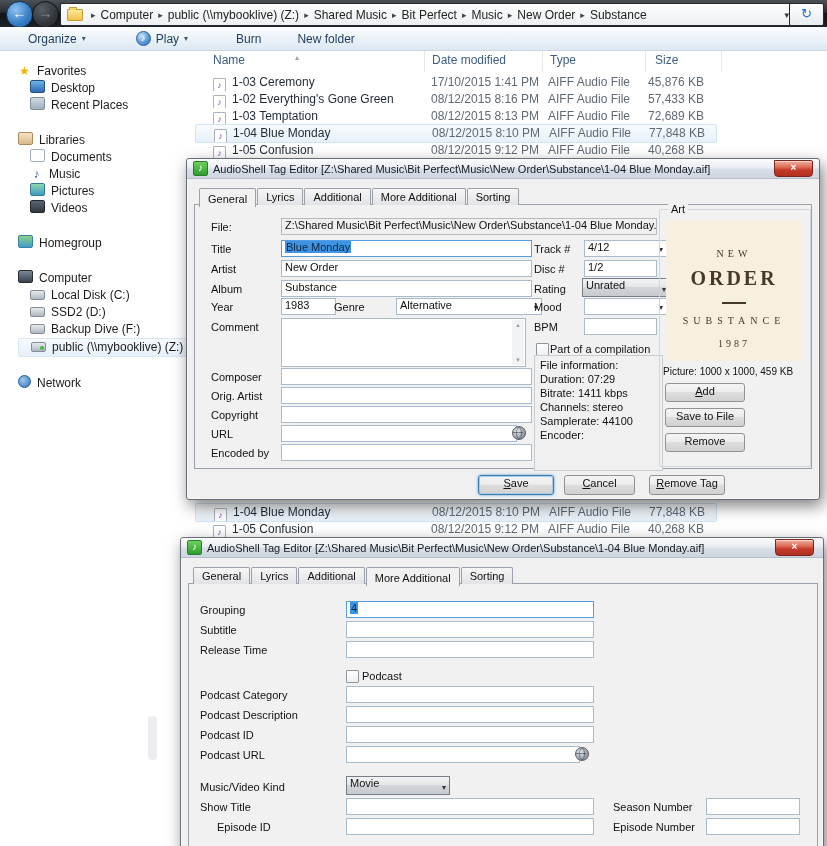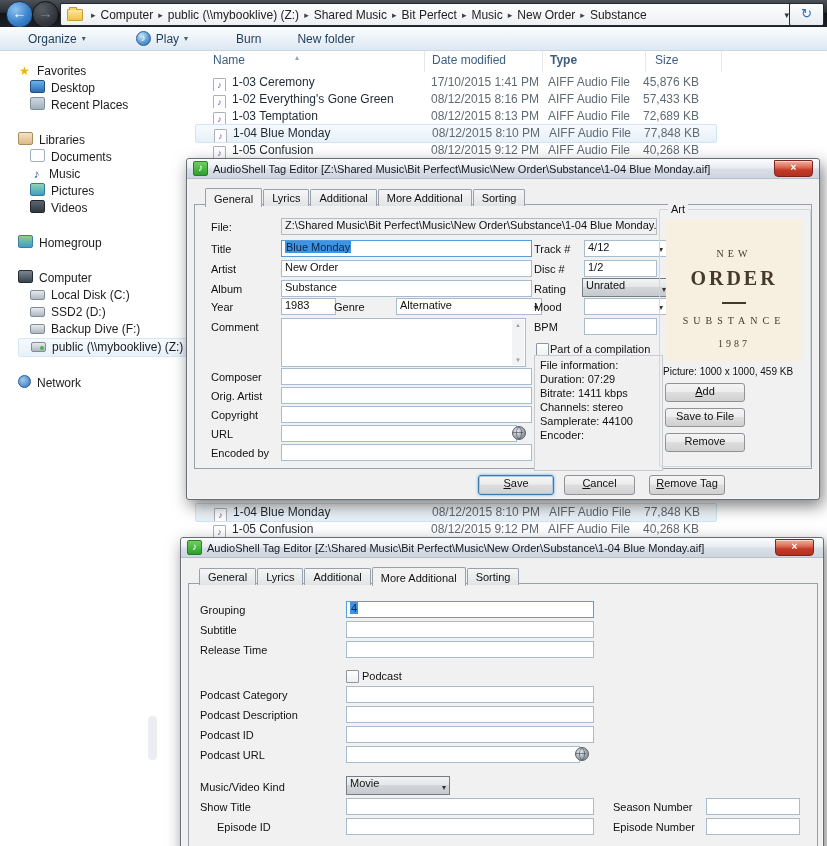--- a/index.html
+++ b/index.html
@@ -53,47 +53,47 @@
   .ico-netdrive::after{content:"";position:absolute;right:1px;bottom:1px;width:4px;height:4px;border-radius:50%;background:#4fb04a;}
   .ico-network{background:radial-gradient(circle at 35% 35%,#9ecbf0,#2f72b8);border:1px solid #245a92;border-radius:50%;width:11px;}
   .sb-thumb{position:absolute;left:148px;top:716px;width:9px;height:44px;background:#ecedf0;border-radius:4px;}
   
   .filelist{position:absolute;left:195px;top:50px;width:632px;height:112px;background:#fff;}
   .filelist2{position:absolute;left:195px;top:504px;width:632px;height:34px;background:#fff;z-index:5;}
   .hdr{position:absolute;left:0;top:0;height:22px;white-space:nowrap;}
   .hcell{display:inline-block;height:22px;line-height:21px;font-size:12px;color:#3d5e80;border-right:1px solid #e2e8ee;position:relative;vertical-align:top;}
   .hc-name{width:211px;padding-left:18px;}
   .hc-date{width:110px;padding-left:7px;}
-  .hc-type{width:95px;padding-left:7px;font-weight:bold;}
+  .hc-type{width:95px;padding-left:7px;}
   .hc-size{width:66px;padding-left:9px;}
   .sorta{position:absolute;left:100px;top:-3px;font-size:8px;color:#98a6b4;}
   .row{position:absolute;left:0;height:17px;white-space:nowrap;}
   .row.sel{background:linear-gradient(#f8fbfd,#e6f0f8);border:1px solid #d0e4f5;border-radius:2px;margin-top:-1px;}
   .cell{display:inline-block;height:17px;line-height:16px;font-size:12px;vertical-align:top;overflow:hidden;}
   .c-name{width:211px;padding-left:18px;color:#1f2933;}
   .c-date{width:110px;padding-left:7px;color:#606a74;}
   .c-type{width:95px;padding-left:7px;color:#606a74;}
-  .c-size{width:66px;text-align:left;padding-right:6px;color:#606a74;}
+  .c-size{width:66px;text-align:center;padding-right:6px;color:#606a74;}
   .file-ico{display:inline-block;width:11px;height:13px;background:#fff;border:1px solid #a9b2bb;border-radius:1px;margin-right:6px;vertical-align:-2px;text-align:center;}
   .fnote{display:block;color:#7a52b8;font-size:9px;line-height:12px;}
   
   .dlg{position:absolute;background:#f0f0f1;border:1px solid #676d76;border-radius:3px;
        box-shadow:inset 0 0 0 1px #f4f6f8,3px 6px 16px rgba(0,0,0,.5);}
   .dlg1{left:186px;top:158px;width:632px;height:340px;z-index:10;}
   .dlg2{left:180px;top:537px;width:642px;height:330px;z-index:20;}
   .dlg-title{position:absolute;left:0;right:0;top:0;height:19px;border-radius:3px 3px 0 0;
              background:linear-gradient(#fbfcfd,#e9edf2 45%,#d9dfe7 55%,#cdd5df);border-bottom:1px solid #b7bfca;
              display:flex;align-items:center;padding-left:6px;font-size:11px;color:#15191e;}
   .dlg-ico{width:13px;height:13px;border-radius:2px;flex:none;background:linear-gradient(#6ed05e,#2e9e2e);
            border:1px solid #277f27;color:#fff;font-size:10px;line-height:12px;text-align:center;}
   .dlg-title-text{margin-left:5px;white-space:nowrap;overflow:hidden;}
   .close-btn{position:absolute;top:1px;width:37px;height:15px;border-radius:0 2px 4px 4px;color:#fff;font-size:10px;font-weight:bold;
              text-align:center;line-height:14px;background:linear-gradient(#f0b0a0,#dc6e58 40%,#c53a28 60%,#b03020);
              border:1px solid #7e241a;box-shadow:inset 0 1px 0 rgba(255,255,255,.5);}
-  .tabs{position:absolute;left:18px;top:29px;display:flex;align-items:center;z-index:4;}
+  .tabs{position:absolute;left:12px;top:29px;display:flex;align-items:flex-start;z-index:4;}
   .tab{background:linear-gradient(#f6f6f7,#e2e3e6);border:1px solid #9aa0aa;border-bottom:none;border-radius:2px 2px 0 0;
        padding:2px 8px 2px;font-size:11px;margin-right:1px;color:#111;}
   .tab.active{background:#f1f1f2;padding-top:4px;margin-bottom:-1px;position:relative;z-index:5;}
   .tabpage{position:absolute;border:1px solid #9aa0aa;background:#f1f1f2;}
   .lbl{position:absolute;font-size:11px;color:#111;white-space:nowrap;}
   .fld{position:absolute;height:15px;background:#fff;border:1px solid #a9bccd;font-size:11px;line-height:13px;padding:0 3px;
        color:#111;white-space:nowrap;overflow:hidden;}
   .fld.ro{background:#f0f0f1;border-color:#b4bac1;}
   .fld.focus{border-color:#569de0;}
   .sel-text{background:#3e94e4;color:#0b2540;padding:0 1px;}

